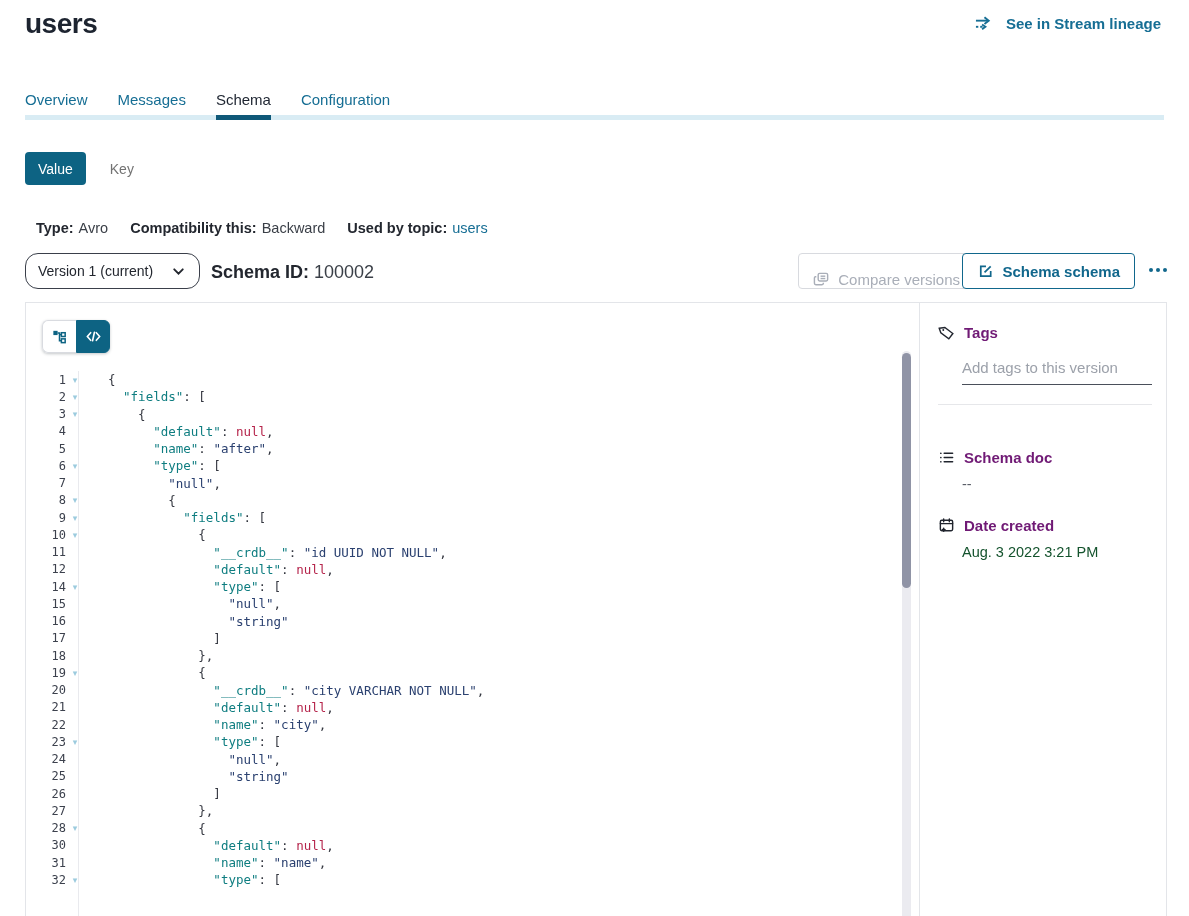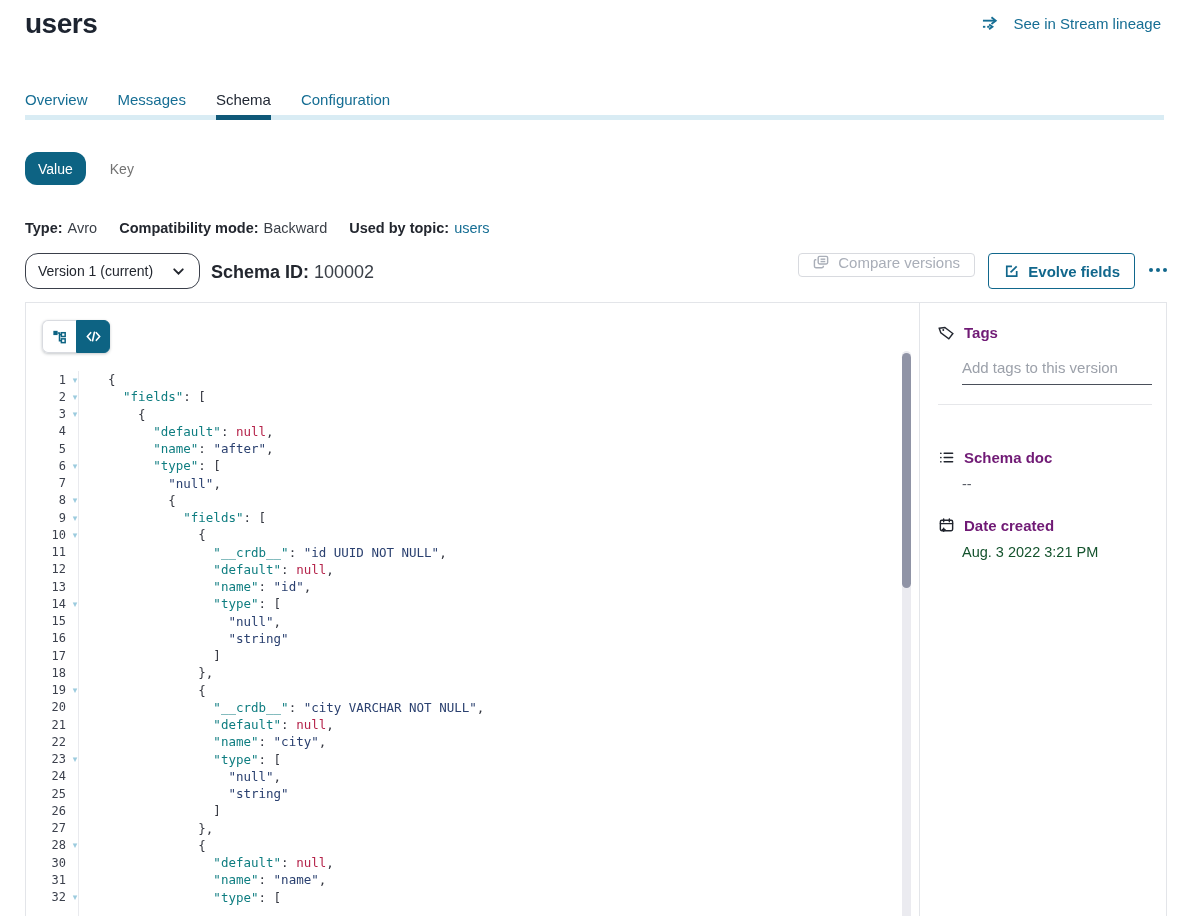--- a/index.html
+++ b/index.html
@@ -3,48 +3,48 @@
 <meta charset="utf-8">
 <style>
   * { margin:0; padding:0; box-sizing:border-box; }
   html,body { width:1189px; height:916px; overflow:hidden; background:#ffffff;
               font-family:"Liberation Sans", sans-serif; color:#343943; }
   .abs { position:absolute; }
 
   
   #page-title { left:25px; top:8px; font-size:28px; font-weight:700; color:#1d2430; letter-spacing:-0.5px; }
   #lineage-link { right:28px; top:15px; display:flex; align-items:flex-end; gap:14px;
-                  color:#166E94; font-size:15px; font-weight:400; cursor:pointer; }
+                  color:#166E94; font-size:15px; font-weight:700; cursor:pointer; }
 
   
   #tabs { left:25px; top:90px; right:25px; display:flex; gap:30px; }
   .tab { position:relative; font-size:15px; color:#166E94; line-height:20px; padding-bottom:5px; cursor:pointer; z-index:2; }
   .tab.active { color:#1d2430; font-weight:400; }
   .tab.active::after { content:""; position:absolute; left:0; right:0; bottom:-5px; height:5px; background:#0F5878; }
   #tab-track { left:25px; top:115px; right:25px; height:5px; background:#D9ECF4; z-index:1; }
 
   
   #vk-row { left:25px; top:152px; display:flex; align-items:center; }
-  #value-btn { background:#0D6383; color:#fff; font-size:14px; border:none; border-radius:12px;
+  #value-btn { background:#0D6383; color:#fff; font-size:14px; border:none; border-radius:4px;
                height:33px; padding:0 13px; cursor:pointer; font-family:inherit; }
   #key-btn { margin-left:24px; color:#737373; font-size:14px; cursor:pointer; background:none; border:none; font-family:inherit; }
 
   
-  #meta-row { left:25px; top:220px; display:flex; gap:22px; font-size:14.5px; }
+  #meta-row { left:36px; top:220px; display:flex; gap:22px; font-size:14.5px; }
   .meta-item { display:flex; gap:5px; }
   .meta-label { font-weight:700; color:#23272f; }
   .meta-value { color:#3a3f47; }
   .meta-value.link { color:#166E94; cursor:pointer; }
 
   
   #version-select { left:25px; top:253px; width:175px; height:36px; border:1px solid #3a3f4a; border-radius:13px;
                     display:flex; align-items:center; justify-content:space-between; padding:0 12px;
                     font-size:14px; color:#23272f; cursor:pointer; background:#fff; }
   #schema-id { left:211px; top:262px; font-size:18px; display:flex; gap:5px; }
-  #compare-btn { right:214px; top:253px; height:24px; display:flex; align-items:flex-start; gap:8px;
+  #compare-btn { right:214px; top:253px; height:36px; display:flex; align-items:flex-end; gap:8px;
                  border:1px solid #D8DADF; border-radius:4px; padding:0 14px; background:#fff;
                  color:#A9AEB8; font-size:15px; font-family:inherit; cursor:default; }
   #evolve-btn { right:54px; top:253px; height:36px; display:flex; align-items:center; gap:8px;
                 border:1px solid #11678C; border-radius:4px; padding:0 14px; background:#fff;
                 color:#11678C; font-size:15px; font-weight:700; font-family:inherit; cursor:pointer; }
   #more-btn { right:16px; top:255px; width:30px; height:30px; display:flex; align-items:center; justify-content:center;
               gap:3px; background:none; border:none; cursor:pointer; }
   #more-btn i { width:4px; height:4px; border-radius:50%; background:#11678C; display:block; }
 
   
@@ -119,21 +119,21 @@
   <button id="value-btn">Value</button>
   <button id="key-btn">Key</button>
 </div>
 
 <div class="abs" id="meta-row">
   <div class="meta-item">
     <span class="meta-label">Type:</span>
     <span class="meta-value">Avro</span>
   </div>
   <div class="meta-item">
-    <span class="meta-label">Compatibility mode:</span>
+    <span class="meta-label">Compatibility this:</span>
     <span class="meta-value">Backward</span>
   </div>
   <div class="meta-item">
     <span class="meta-label">Used by topic:</span>
     <span class="meta-value link">users</span>
   </div>
 </div>
 
 <div class="abs" id="version-select">
   <span>Version 1 (current)</span>
@@ -155,21 +155,21 @@
     <line x1="8" y1="8" x2="13" y2="8"></line>
   </svg>
   <span>Compare versions</span>
 </button>
 
 <button class="abs" id="evolve-btn">
   <svg class="icon16" viewBox="0 0 18 18" fill="none" stroke="#11678C" stroke-width="1.8">
     <path d="M9.5 3.5 L4 3.5 L4 14 L14.5 14 L14.5 8.5"></path>
     <line x1="8" y1="10" x2="14.5" y2="3.5"></line>
   </svg>
-  <span>Evolve fields</span>
+  <span>Schema schema</span>
 </button>
 
 <button class="abs" id="more-btn" aria-label="more">
   <span style="display:flex;gap:3px;">
       <i></i>
       <i></i>
       <i></i>
     </span>
 </button>
 
@@ -251,25 +251,20 @@
           <span class="ln">11</span>
           <span class="fold"></span>
           <span class="code">              <span class="tk-k">"__crdb__"</span><span class="tk-p">: </span><span class="tk-s">"id UUID NOT NULL"</span><span class="tk-p">,</span></span>
         </div>
         <div class="code-row">
           <span class="ln">12</span>
           <span class="fold"></span>
           <span class="code">              <span class="tk-k">"default"</span><span class="tk-p">: </span><span class="tk-n">null</span><span class="tk-p">,</span></span>
         </div>
         <div class="code-row">
-          <span class="ln">13</span>
-          <span class="fold"></span>
-          <span class="code">              <span class="tk-k">"name"</span><span class="tk-p">: </span><span class="tk-s">"id"</span><span class="tk-p">,</span></span>
-        </div>
-        <div class="code-row">
           <span class="ln">14</span>
           <span class="fold">▾</span>
           <span class="code">              <span class="tk-k">"type"</span><span class="tk-p">: [</span></span>
         </div>
         <div class="code-row">
           <span class="ln">15</span>
           <span class="fold"></span>
           <span class="code">                <span class="tk-s">"null"</span><span class="tk-p">,</span></span>
         </div>
         <div class="code-row">

